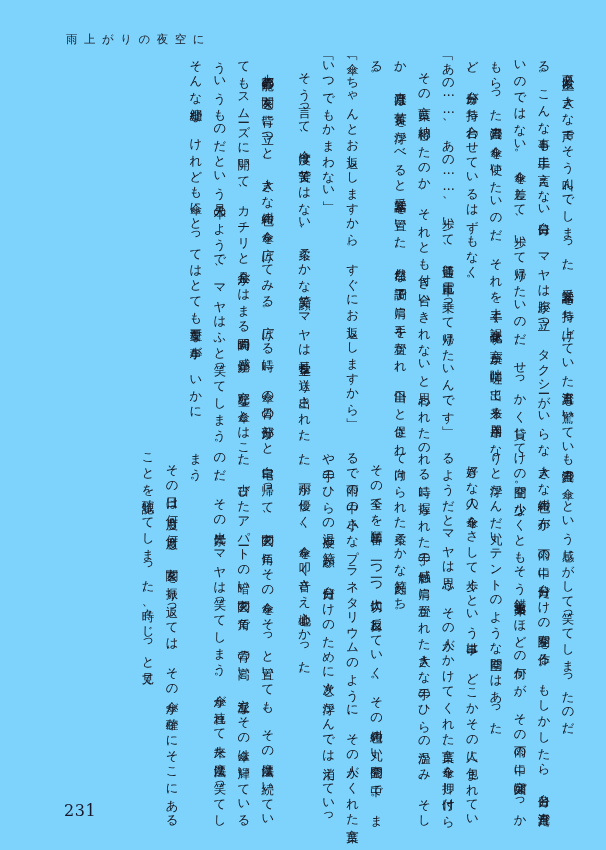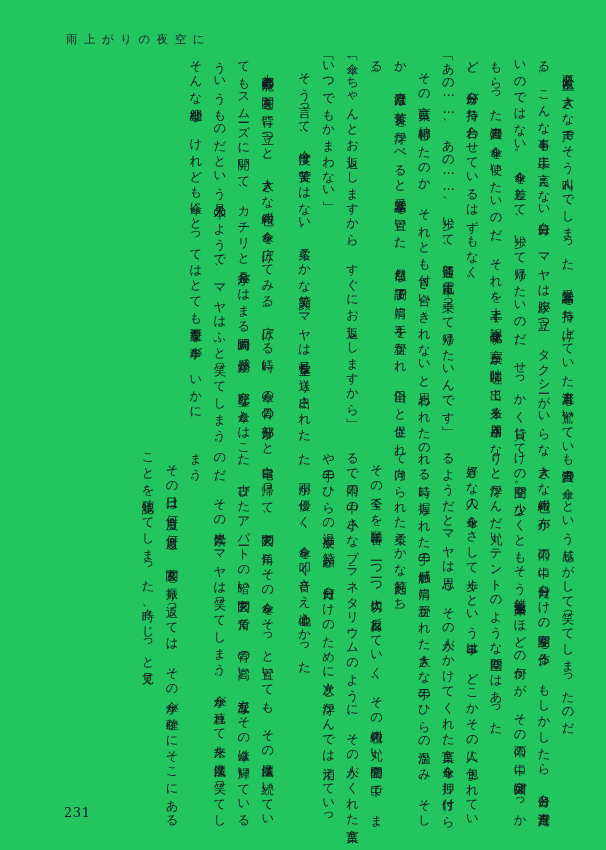--- a/index.html
+++ b/index.html
@@ -12,21 +12,21 @@
     height: 850px;
     position: relative;
     overflow: hidden;
     font-family: "DejaVu Serif", "Liberation Serif", serif;
     color: #1a1a24;
   }
 
   .page {
     position: absolute;
     inset: 0;
-    background: #22c55e;
+    background: #7dd3fc;
   }
 
   
   .running-head {
     position: absolute;
     left: 66px;
     top: 32px;
     font-size: 11.5px;
     letter-spacing: 6.5px;
     color: #1c1c28;
@@ -78,21 +78,21 @@
     display: block;
     height: 0;
     width: 1.05em;
   }
 
   
   .folio {
     position: absolute;
     left: 64px;
     bottom: 30px;
-    font-size: 13px;
+    font-size: 16px;
     letter-spacing: 0.6px;
     color: #16162a;
     font-family: "DejaVu Serif", "Liberation Serif", serif;
     margin-top: 16px;
   }
 </style>
 </head>
 <body>
 
 <div class="page">

